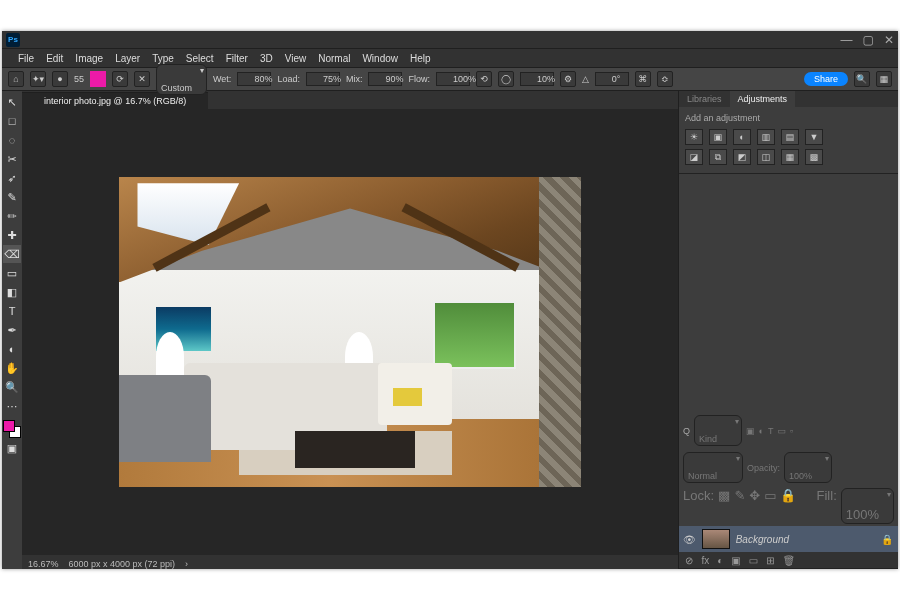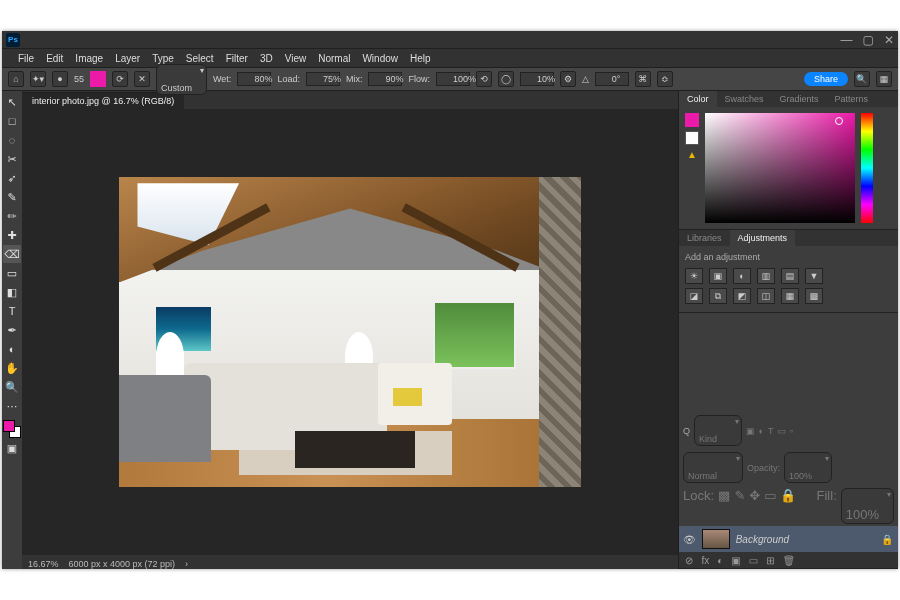--- a/index.html
+++ b/index.html
@@ -26,21 +26,21 @@
   .mainrow { flex:1; display:flex; min-height:0;}
   .toolcol { width:20px; background:#3d3d3d; display:flex; flex-direction:column; align-items:center; padding-top:2px; gap:1px;}
   .tool { width:18px; height:18px; display:flex; align-items:center; justify-content:center; color:#ddd; font-size:11px; cursor:pointer;}
   .tool.sel{ background:#555;}
   .colorstack{ margin-top:4px; position:relative; width:18px; height:18px;}
   .colorstack .fgc{position:absolute;width:12px;height:12px;background:#ec1aa8;border:1px solid #000;top:0;left:0;}
   .colorstack .bgc{position:absolute;width:12px;height:12px;background:#fff;border:1px solid #000;bottom:0;right:0;}
   
   .docwrap{ flex:1; background:#262626; display:flex; flex-direction:column;}
   .tabbar{ height:18px; background:#323232; display:flex; align-items:flex-end;}
-  .filetab{ background:#262626; padding:3px 10px; color:#eee; font-size:9px; border-top:1px solid #1f1f1f;}
+  .filetab{ background:#262626; padding:3px 22px; color:#eee; font-size:9px; border-top:1px solid #1f1f1f;}
   .canvasarea{ flex:1; background:#262626; display:flex; align-items:center; justify-content:center; position:relative;}
   .photo{ width:462px; height:310px; background:#888; position:relative; overflow:hidden;}
   .statusbar{ height:14px; background:#323232; display:flex; align-items:flex-end; gap:10px; padding:0 6px; font-size:9px; color:#bbb;}
   
   .rightcol{ width:220px; background:#3d3d3d; display:flex; flex-direction:column; border-left:1px solid #1f1f1f;}
   .panel{ background:#3d3d3d; border-bottom:1px solid #222;}
   .ptabs{ display:flex; gap:0; background:#323232; font-size:9px;}
   .ptab{ padding:3px 8px; color:#888; cursor:pointer;}
   .ptab.act{ color:#eee; background:#3d3d3d;}
   .panelbody{ padding:6px;}
@@ -201,41 +201,20 @@
       </div>
       <div class="statusbar">
         <span>16.67%</span>
         <span>6000 px x 4000 px (72 ppi)</span>
         <span>›</span>
       </div>
     </div>
 
     <div class="rightcol">
 
-      <div class="panel">
-        <div class="ptabs">
-          <div class="ptab act">Color</div>
-          <div class="ptab">Swatches</div>
-          <div class="ptab">Gradients</div>
-          <div class="ptab">Patterns</div>
-        </div>
-        <div class="panelbody">
-          <div class="picker">
-            <div class="pickerleft">
-              <div class="miniswatch" style="background:#ec1aa8"></div>
-              <div class="miniswatch" style="background:#fff;border:1px solid #555"></div>
-              <div style="color:#e6b800">▲</div>
-            </div>
-            <div class="satval">
-              <div class="indicator"></div>
-            </div>
-            <div class="huebar"></div>
-          </div>
-        </div>
-      </div>
 
       <div class="panel">
         <div class="ptabs">
           <div class="ptab">Libraries</div>
           <div class="ptab act">Adjustments</div>
         </div>
         <div class="panelbody">
           <div style="font-size:9px;color:#aaa;margin-bottom:4px">Add an adjustment</div>
           <div class="adjgrid">
             <div class="adjicon">☀</div>

